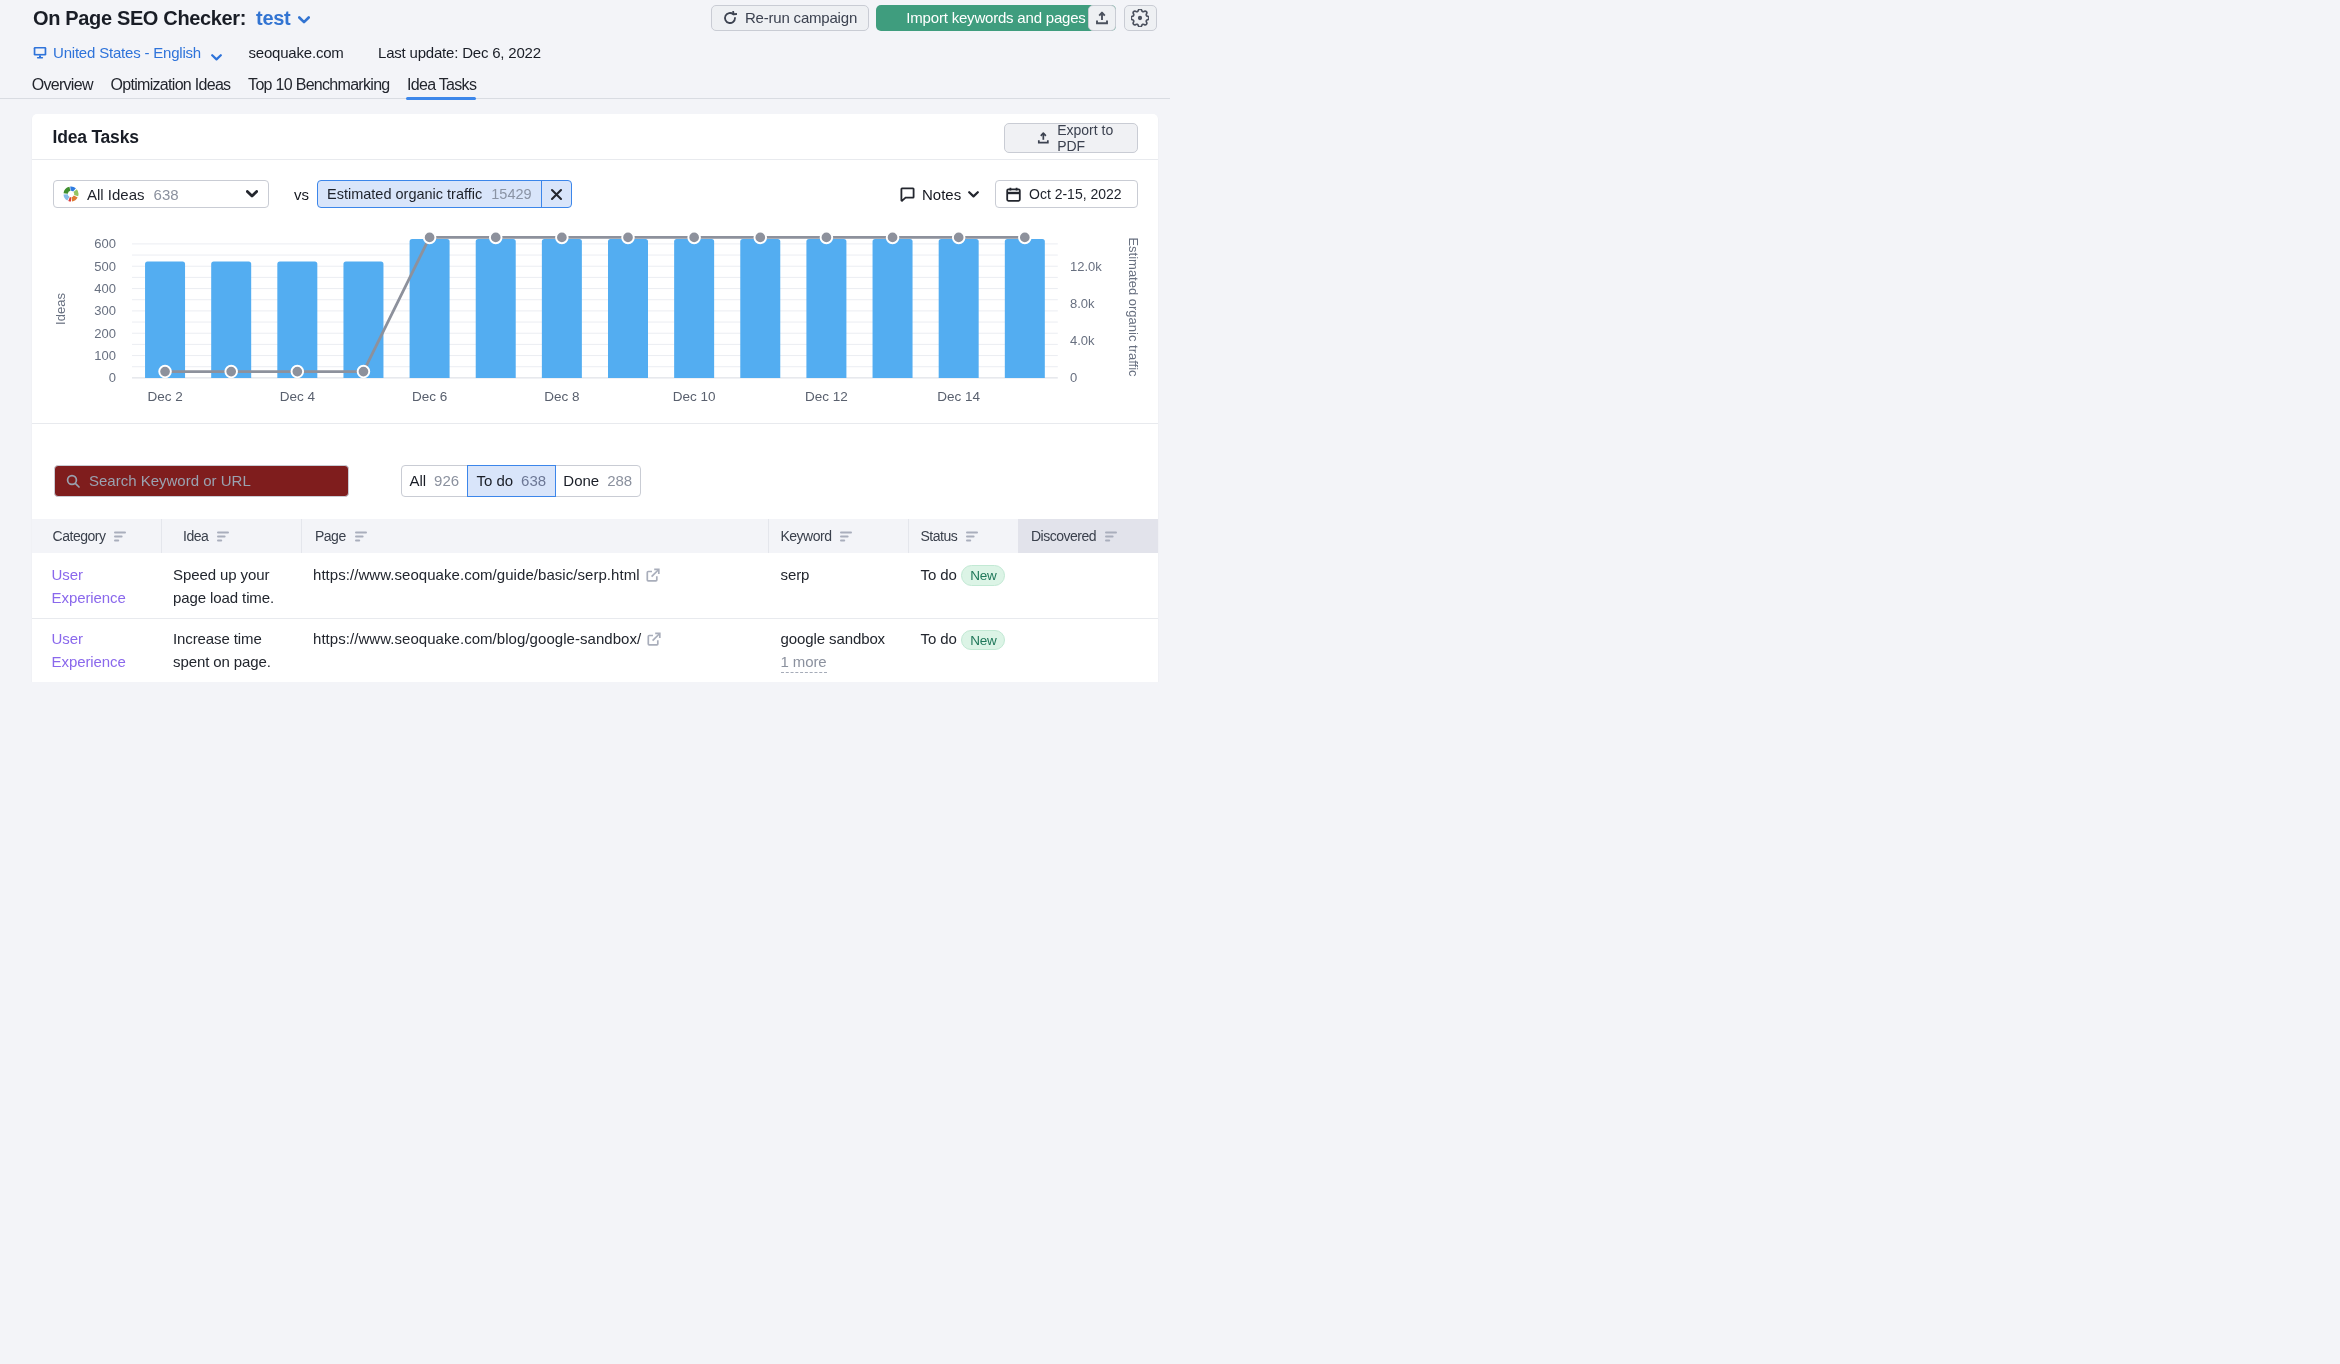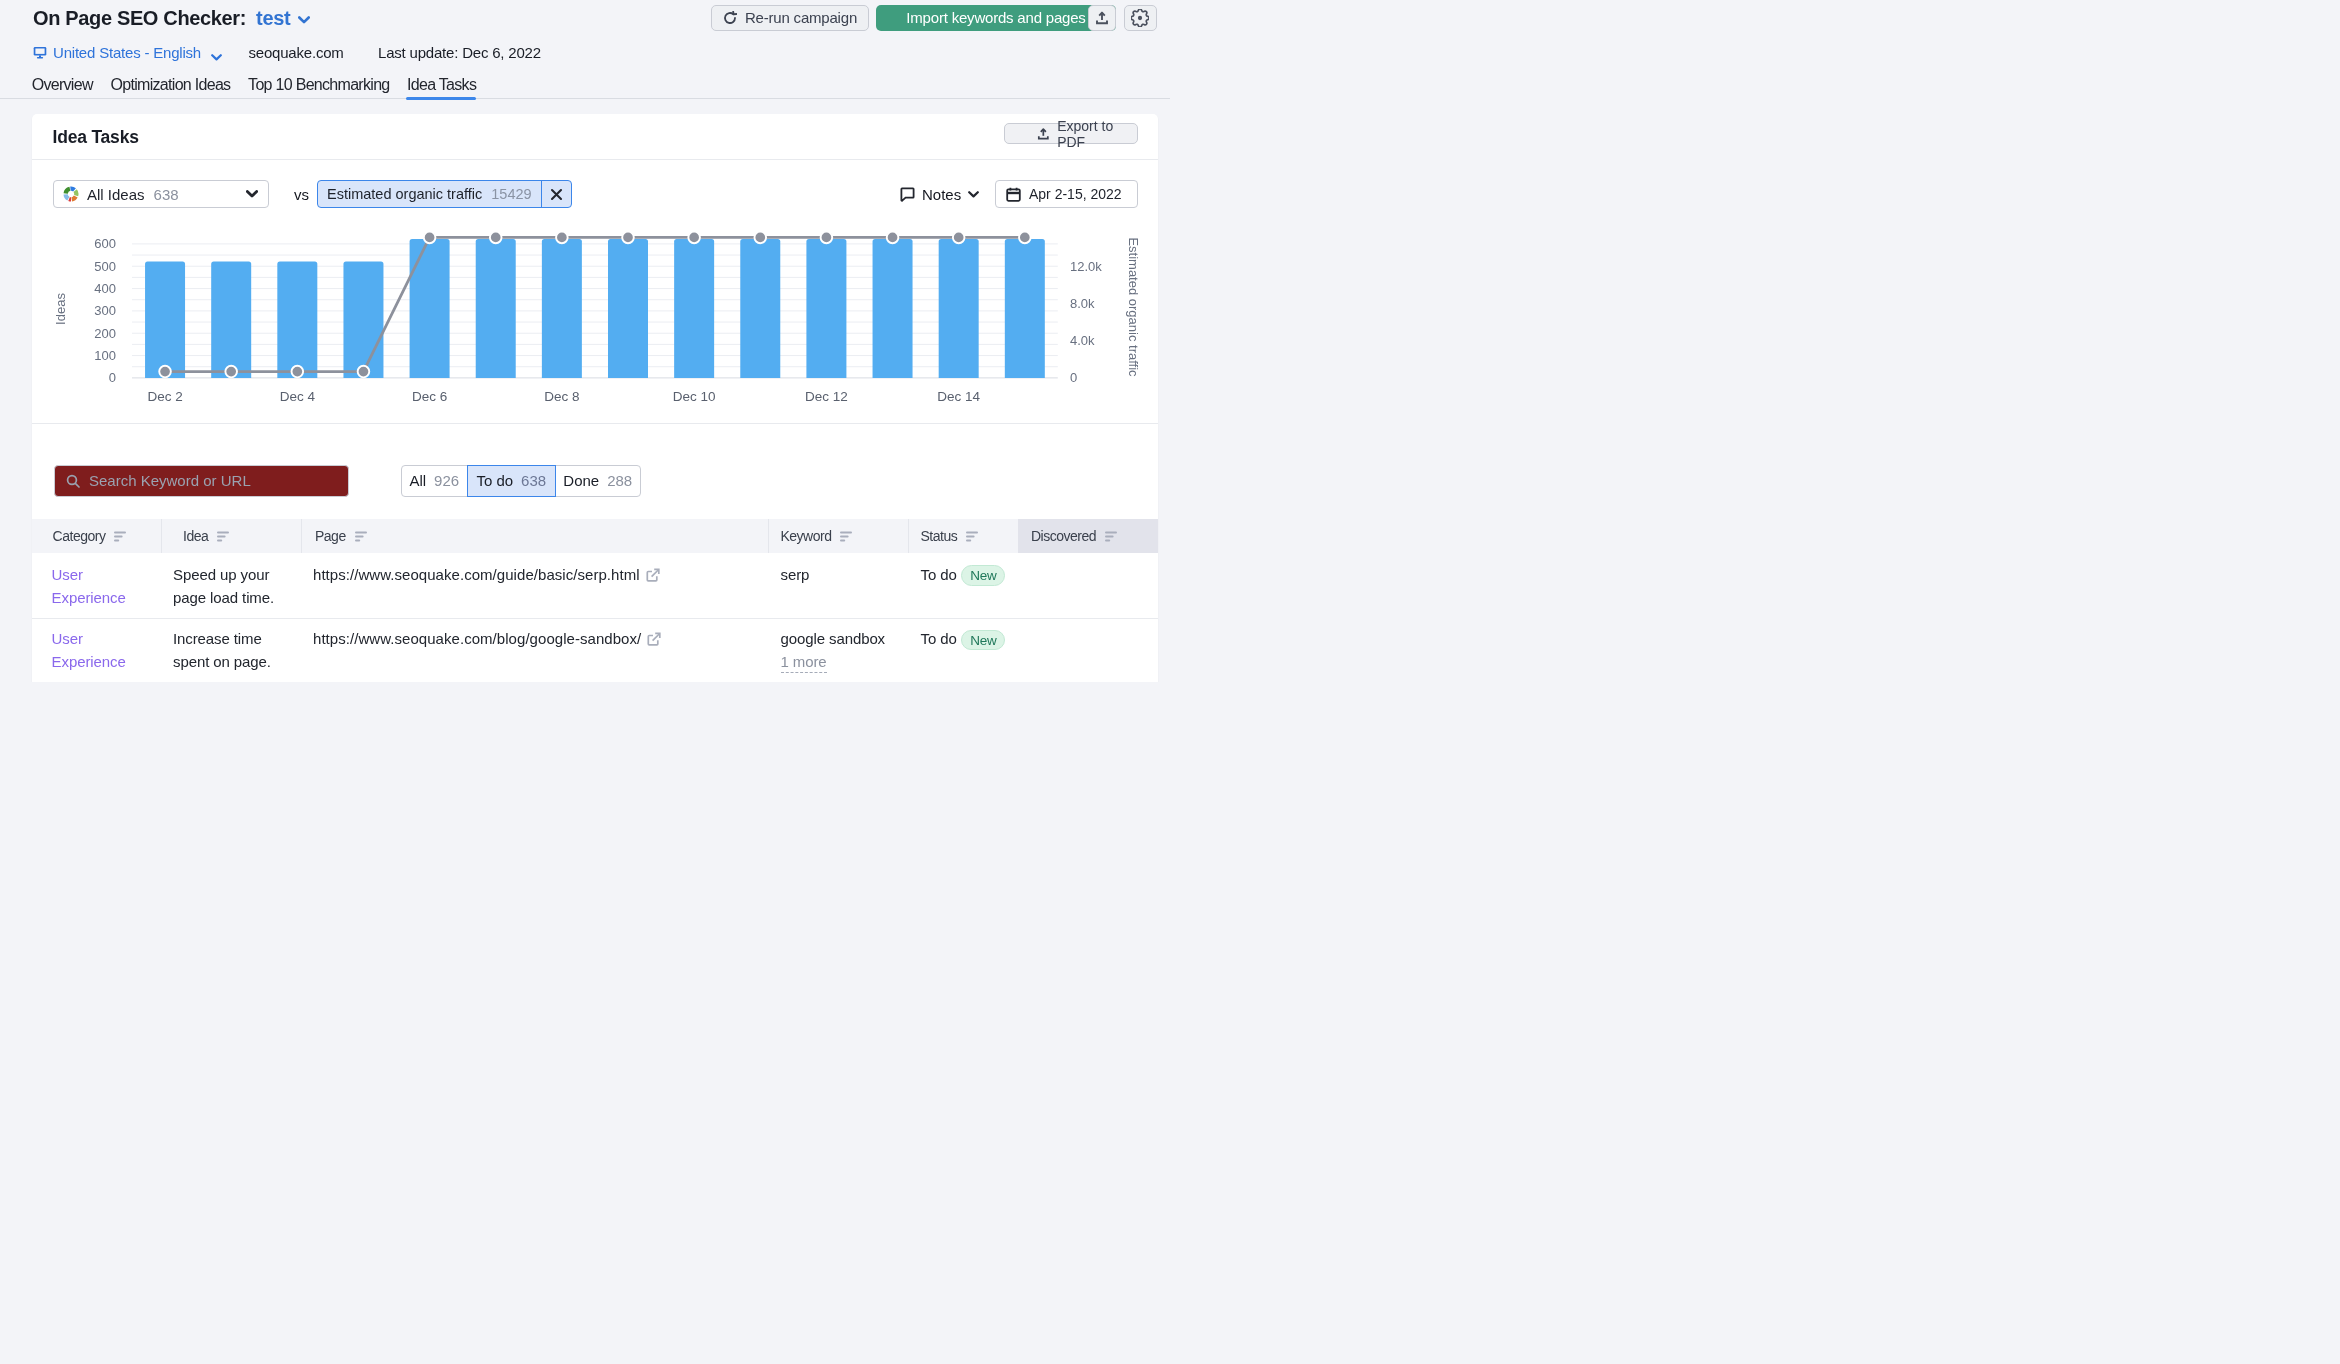--- a/index.html
+++ b/index.html
@@ -21,21 +21,21 @@
 .meta { position:absolute; top:44px; font-size:15px; color:#191d26; letter-spacing:-0.2px; }
 
 .tab { position:absolute; top:76px; font-size:16px; color:#23262e; letter-spacing:-0.7px; }
 #tabline { left:0; top:98px; width:1170px; border-top:1px solid #d9dce2; }
 #tabsel { left:406px; top:97.4px; width:70px; height:2.9px; background:#3d87ea; border-radius:1.5px; }
 
 
 #card { left:32px; top:114px; width:1126px; height:600px; background:#fff; border-radius:5px;
   box-shadow:0 1px 2px rgba(24,28,40,.05); }
 #card-title { left:20.5px; top:13px; font-size:17.5px; font-weight:700; color:#191d26; letter-spacing:-0.2px; }
-#btn-export { position:absolute; left:971.5px; top:9px; width:134px; height:21px; border-radius:5px;
+#btn-export { position:absolute; left:971.5px; top:9px; width:134px; height:30px; border-radius:5px;
   background:#f0f1f4; border:1px solid #c9ccd4; display:flex; align-items:center; justify-content:center; gap:8px;
   font-size:14px; color:#3c4250;padding-left:32px; }
 .hdiv { position:absolute; left:0; width:1126px; border-top:1px solid #e8eaee; }
 
 
 .ctl { position:absolute; top:66px; height:28px; border:1px solid #c9ccd4; border-radius:4px; background:#fff;
   display:flex; align-items:center; font-size:15px; white-space:nowrap; }
 #sel-ideas { left:21px; width:216px; }
 #sel-ideas .num { color:#8b919e; }
 #vs { left:262px; top:72px; font-size:15px; color:#14171f; }
@@ -170,21 +170,21 @@
       <svg width="11" height="7" viewBox="0 0 11 7" fill="none">
         <path d="M1.2 1.2 L5.5 5.4 L9.8 1.2" stroke="#23262e" stroke-width="2.2" stroke-linecap="round" stroke-linejoin="round"></path>
       </svg>
     </div>
     <div id="date" class="ctl">
       <svg width="15" height="15" viewBox="0 0 15 15" fill="none">
 <rect x="1.2" y="2.4" width="12.6" height="11.4" rx="1.2" stroke="#23262e" stroke-width="1.8"></rect>
 <path d="M1.5 6 H13.5" stroke="#23262e" stroke-width="2.4"></path>
 <path d="M4.4 0.8 V3.4 M10.6 0.8 V3.4" stroke="#23262e" stroke-width="1.8"></path>
       </svg>
-      <span>Apr 2-15, 2022</span>
+      <span>Oct 2-15, 2022</span>
     </div>
 
     <svg id="chart" width="1126" height="220" viewBox="0 0 1126 220">
 <line x1="100.0" y1="152.73" x2="1025.8" y2="152.73" stroke="#ebedf2" stroke-width="1"></line>
       <line x1="100.0" y1="141.57" x2="1025.8" y2="141.57" stroke="#ebedf2" stroke-width="1"></line>
       <line x1="100.0" y1="130.40" x2="1025.8" y2="130.40" stroke="#ebedf2" stroke-width="1"></line>
       <line x1="100.0" y1="119.23" x2="1025.8" y2="119.23" stroke="#ebedf2" stroke-width="1"></line>
       <line x1="100.0" y1="108.07" x2="1025.8" y2="108.07" stroke="#ebedf2" stroke-width="1"></line>
       <line x1="100.0" y1="96.90" x2="1025.8" y2="96.90" stroke="#ebedf2" stroke-width="1"></line>
       <line x1="100.0" y1="85.73" x2="1025.8" y2="85.73" stroke="#ebedf2" stroke-width="1"></line>

